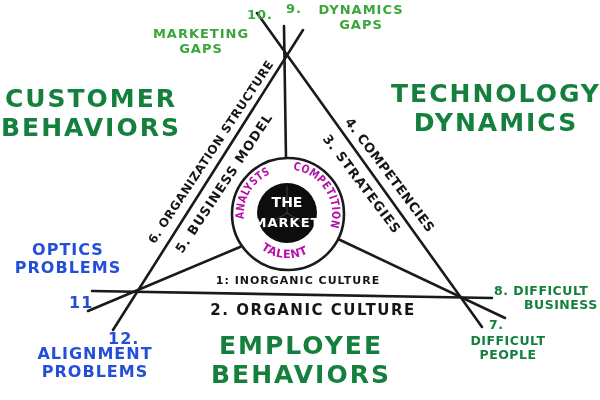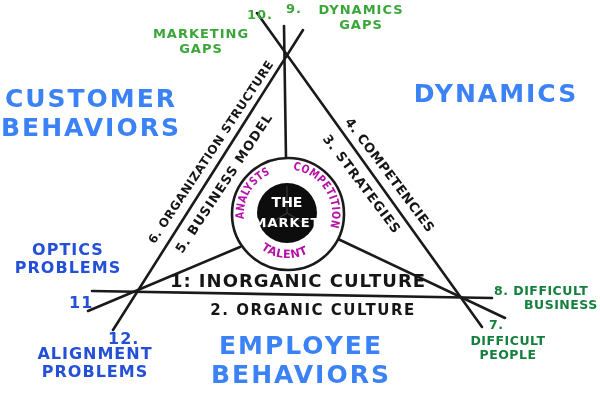--- a/index.html
+++ b/index.html
@@ -3,21 +3,21 @@
 <meta charset="utf-8">
 <style>
   html,body{margin:0;padding:0;background:#ffffff;}
   .stage{
     position:relative;width:600px;height:400px;overflow:hidden;background:#ffffff;
     font-family:"DejaVu Sans","Liberation Sans",sans-serif;font-weight:700;color:#151515;
   }
   .stage svg{position:absolute;left:0;top:0;}
   .lbl{position:absolute;white-space:nowrap;line-height:1.15;}
   .stack{display:flex;flex-direction:column;align-items:center;}
-  .big{font-size:25px;letter-spacing:2px;color:#3b82f6;}
+  .big{font-size:25px;letter-spacing:2px;color:#15803d;}
   .big div{white-space:nowrap;}
   .green{color:#3aa639;font-size:13px;letter-spacing:1px;}
   .blue{color:#2450d8;font-size:16px;letter-spacing:1px;}
   .red{color:#15803d;font-size:12.5px;letter-spacing:0.5px;}
   .num{position:absolute;white-space:nowrap;}
   .edge{position:absolute;white-space:nowrap;color:#151515;transform-origin:center center;}
   .rotL{transform:translate(-50%,-50%) rotate(-56.5deg);}
   .rotR{transform:translate(-50%,-50%) rotate(53deg);}
   .ctr{transform:translate(-50%,-50%);}
 </style>
@@ -66,20 +66,21 @@
       <text x="287" y="207" font-size="14">THE</text>
       <text x="287" y="227" font-size="13" letter-spacing="1">MARKET</text>
     </g>
   </svg>
 
   <div class="lbl stack big" style="left:0;top:85;width:182px;left:0px;top:85px;">
     <div>CUSTOMER</div>
     <div>BEHAVIORS</div>
   </div>
   <div class="lbl stack big" style="left:396px;top:80px;width:200px;">
+    <div>TECHNOLOGY</div>
     <div>DYNAMICS</div>
   </div>
   <div class="lbl stack big" style="left:195px;top:332px;width:212px;">
     <div>EMPLOYEE</div>
     <div>BEHAVIORS</div>
   </div>
 
   <div class="lbl stack green" style="left:150px;top:3px;width:102px;margin-top:24px;">
     <div>MARKETING</div>
     <div>GAPS</div>
@@ -110,16 +111,16 @@
   <div class="num red" style="left:489px;top:317px;">7.</div>
   <div class="lbl stack red" style="left:455px;top:334px;width:106px;">
     <div>DIFFICULT</div>
     <div>PEOPLE</div>
   </div>
 
   <div class="edge rotL" style="left:211px;top:152px;font-size:12px;letter-spacing:0.5px;">6. ORGANIZATION STRUCTURE</div>
   <div class="edge rotL" style="left:224px;top:183px;font-size:13px;letter-spacing:1px;">5. BUSINESS MODEL</div>
   <div class="edge rotR" style="left:390px;top:175px;font-size:13px;letter-spacing:0.5px;">4. COMPETENCIES</div>
   <div class="edge rotR" style="left:362px;top:184px;font-size:13px;letter-spacing:1px;">3. STRATEGIES</div>
-  <div class="edge ctr" style="left:298px;top:280px;font-size:18px;letter-spacing:1px;">1: INORGANIC CULTURE</div>
+  <div class="edge ctr" style="left:298px;top:280px;font-size:11px;letter-spacing:1px;">1: INORGANIC CULTURE</div>
   <div class="edge ctr" style="left:313px;top:310px;font-size:15px;letter-spacing:1.5px;">2. ORGANIC CULTURE</div>
 
 </div>
 
 </body></html>

